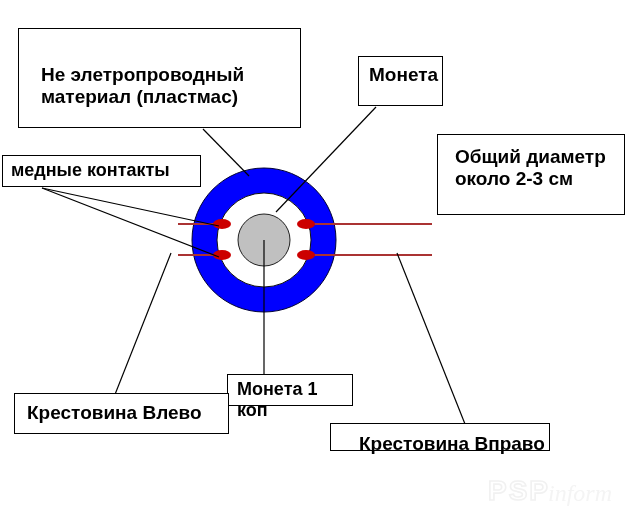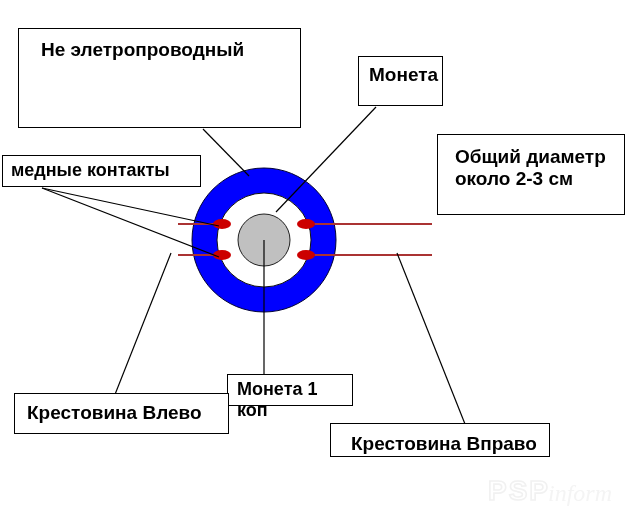--- a/index.html
+++ b/index.html
@@ -23,21 +23,21 @@
     color:#000000;
     font-weight:bold;
     line-height:1.18;
     letter-spacing:0px;
     z-index:40;
   }
   .tbox .txt{display:block;}
 
   #box-material{
     left:18px; top:28px; width:283px; height:100px;
-    padding:10px 0 0 22px;
+    padding:35px 0 0 22px;
     font-size:19px;
   }
   #box-contacts{
     left:2px; top:155px; width:199px; height:32px;
     padding:4px 0 0 8px;
     font-size:18px;
   }
   #box-gap{
     left:358px; top:56px; width:85px; height:50px;
     padding:7px 0 0 10px;
@@ -52,22 +52,22 @@
     left:227px; top:374px; width:126px; height:32px;
     padding:4px 8px 0 9px;
     font-size:18px;
   }
   #box-cross-left{
     left:14px; top:393px; width:215px; height:41px;
     padding:8px 0 0 12px;
     font-size:19px;
   }
   #box-cross-right{
-    left:330px; top:423px; width:220px; height:34px;
-    padding:9px 0 0 20px;
+    left:330px; top:423px; width:220px; height:28px;
+    padding:9px 0 0 28px;
     font-size:19px;
   }
 
   
   #artwork{
     position:absolute;left:0;top:0;width:640px;height:512px;
     z-index:10;
   }
   #leaders{
     position:absolute;left:0;top:0;width:640px;height:512px;
@@ -119,20 +119,21 @@
 
     <line x1="264" y1="240" x2="264" y2="374" stroke="#000000" stroke-width="1.2"></line>
 
     <line x1="171" y1="253" x2="112" y2="402" stroke="#000000" stroke-width="1.2"></line>
 
     <line x1="397" y1="253" x2="465" y2="424" stroke="#000000" stroke-width="1.2"></line>
   </svg>
 
   <div class="tbox" id="box-material">
     <span class="txt">Не элетропроводный</span>
+    <span class="txt">материал (пластмас)</span>
   </div>
 
   <div class="tbox" id="box-contacts">
     <span class="txt">медные контакты</span>
   </div>
 
   <div class="tbox" id="box-gap">
     <span class="txt">Монета</span>
   </div>
 

